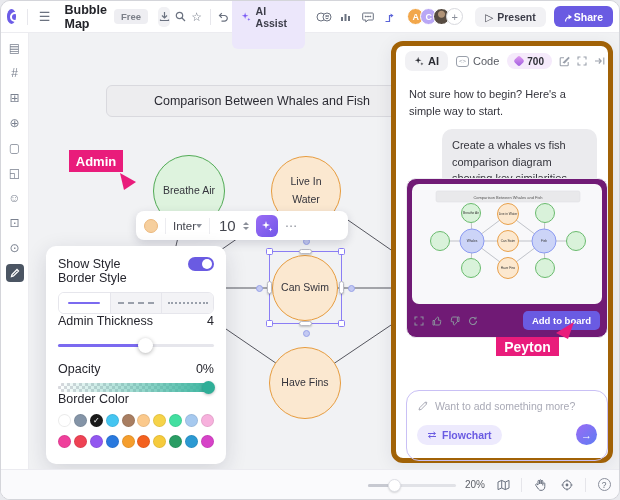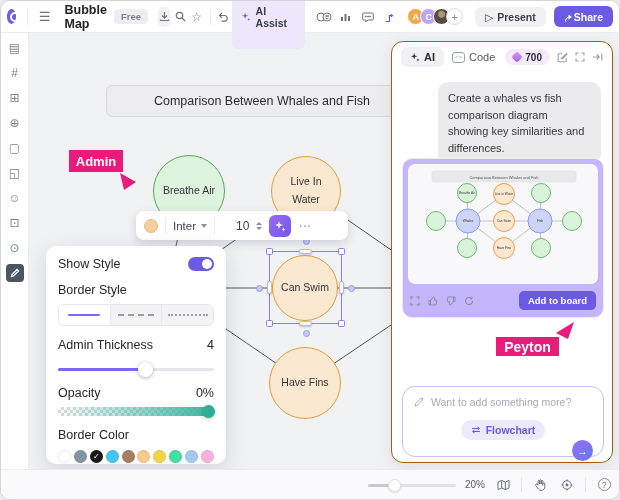--- a/index.html
+++ b/index.html
@@ -48,35 +48,35 @@
   .h-dot { position:absolute; width:7px; height:7px; border-radius:50%; background:#c3c9f2; border:1px solid #98a2e8; }
 
   
   .cursor-label { position:absolute; background:#e91c7b; color:#fff; font-weight:700; border-radius:0; display:flex; align-items:center; justify-content:center; z-index:40; }
   .cursor-arrow { position:absolute; z-index:40; }
 
   
   .float-bar { position:absolute; left:107px; top:178px; width:212px; height:29px; background:#fff; border-radius:8px; box-shadow:0 3px 10px rgba(30,30,60,.16); display:flex; align-items:center; padding:0 8px; gap:7px; z-index:5; }
   .swatch-dot { width:14px; height:14px; border-radius:50%; background:#f6cf9e; border:1px solid #ecb97e; cursor:pointer; }
   .fb-div { width:1px; height:16px; background:#ececf0; }
-  .fb-font { display:flex; align-items:center; gap:5px; font-size:11.5px; color:#43454e; cursor:pointer; }
+  .fb-font { display:flex; align-items:center; font-size:11.5px; color:#43454e; cursor:pointer; }
   .chev { width:0; height:0; border-left:3.5px solid transparent; border-right:3.5px solid transparent; border-top:4px solid #8b8f99; }
-  .fb-size { font-size:12px; color:#43454e; margin-left:14px; }
+  .fb-size { font-size:15px; color:#43454e; margin-left:2px; }
   .stepper { display:flex; flex-direction:column; gap:2px; cursor:pointer; }
   .chev-up { width:0; height:0; border-left:3px solid transparent; border-right:3px solid transparent; border-bottom:3.5px solid #8b8f99; }
   .chev-dn { width:0; height:0; border-left:3px solid transparent; border-right:3px solid transparent; border-top:3.5px solid #8b8f99; }
   .fb-ai { width:22px; height:22px; border-radius:6px; background:linear-gradient(135deg,#9a6cf5,#7257e8); display:flex; align-items:center; justify-content:center; cursor:pointer; }
   .fb-more { color:#8b8f99; font-size:12px; letter-spacing:1px; cursor:pointer; }
 
   
   .bpanel { position:absolute; left:17px; top:213px; width:180px; height:218px; background:#fff; border-radius:10px; box-shadow:0 6px 22px rgba(30,30,60,.14); z-index:6; padding:11px 12px; font-size:12.5px; color:#26262e; }
   .brow { display:flex; align-items:center; justify-content:space-between; }
   .toggle { width:26px; height:14px; border-radius:8px; background:#6a5be2; position:relative; cursor:pointer; }
   .toggle::after { content:""; position:absolute; right:2px; top:2px; width:10px; height:10px; border-radius:50%; background:#fff; }
-  .blabel { margin-top:12px; }
+  .blabel { margin-top:0; }
   .segset { margin-top:7px; display:flex; height:22px; border:1px solid #e6e6ec; border-radius:6px; overflow:hidden; }
   .seg { flex:1; background:#f3f3f6; display:flex; align-items:center; justify-content:center; cursor:pointer; border-left:1px solid #e6e6ec; }
   .seg:first-child { border-left:none; background:#fff; }
   .line-solid { width:32px; height:2.5px; background:#7b6af0; border-radius:2px; }
   .line-dashed { width:36px; border-top:2px dashed #9aa0ab; }
   .line-dotted { width:40px; border-top:2px dotted #9aa0ab; }
   .slider { margin-top:10px; position:relative; height:14px; }
   .slider .track { position:absolute; top:6px; left:0; width:156px; height:3px; border-radius:2px; background:#e6e6ec; }
   .slider .fill { position:absolute; top:6px; left:0; width:88px; height:3px; border-radius:2px; background:#7b6af0; }
   .slider .thumb { position:absolute; top:0; left:80px; width:15px; height:15px; border-radius:50%; background:#fff; box-shadow:0 1px 4px rgba(0,0,0,.3); cursor:pointer; }
@@ -84,41 +84,41 @@
     background-image:linear-gradient(to right, rgba(56,180,158,0), rgba(56,180,158,1)),
       linear-gradient(45deg,#d9d9de 25%,transparent 25%,transparent 75%,#d9d9de 75%),
       linear-gradient(45deg,#d9d9de 25%,transparent 25%,transparent 75%,#d9d9de 75%);
     background-size:100% 100%, 6px 6px, 6px 6px; background-position:0 0, 0 0, 3px 3px; }
   .op-thumb { position:absolute; right:-1px; top:-2px; width:13px; height:13px; border-radius:50%; background:#2fae97; box-shadow:0 1px 3px rgba(0,0,0,.25); cursor:pointer; }
   .swrow { margin-top:8px; display:flex; justify-content:space-between; }
   .sw { width:13px; height:13px; border-radius:50%; cursor:pointer; border:1px solid rgba(0,0,0,.08); position:relative; }
   .sw .check { position:absolute; inset:0; display:flex; align-items:center; justify-content:center; color:#fff; font-size:8px; }
 
   
-  .ai-panel { position:absolute; left:390px; top:40px; width:222px; height:422px; background:#fff; border:1px solid #a16207; border-radius:12px; box-shadow:0 4px 18px rgba(30,30,60,.08); z-index:10; font-size:11px; color:#34343c; }
+  .ai-panel { position:absolute; left:390px; top:40px; width:222px; height:422px; background:#fff; border:5px solid #a16207; border-radius:12px; box-shadow:0 4px 18px rgba(30,30,60,.08); z-index:10; font-size:11px; color:#34343c; }
   .ai-head { display:flex; align-items:center; height:30px; padding:0 9px; gap:8px; }
   .tab-ai { display:flex; align-items:center; gap:4px; background:#f1f1f4; border-radius:7px; padding:4px 9px; font-weight:700; font-size:11px; color:#2c2d34; cursor:pointer; }
   .tab-code { display:flex; align-items:center; gap:4px; color:#585b63; cursor:pointer; }
   .code-box { width:13px; height:11px; border:1px solid #9aa0ab; border-radius:3px; font-size:6px; color:#9aa0ab; display:flex; align-items:center; justify-content:center; }
   .ai-head-right { margin-left:auto; display:flex; align-items:center; gap:7px; }
   .badge-500 { display:flex; align-items:center; gap:4px; background:#f5eafb; border-radius:9px; padding:2.5px 8px; font-size:10px; font-weight:700; color:#2c2d34; }
   .gem { width:8px; height:8px; background:linear-gradient(135deg,#e09bef,#9f5ce0); transform:rotate(45deg); border-radius:2px; }
   .hd-ic { color:#9aa0ab; cursor:pointer; display:flex; }
   .msg-ai { padding:10px 13px 0; line-height:1.5; }
   .msg-user { margin:10px 11px 0 46px; background:#ebebee; border-radius:10px; padding:8px 10px; line-height:1.5; }
-  .preview-card { position:absolute; left:10px; top:116px; width:202px; height:160px; border:1px solid #ececf0; border-radius:10px; background:#c4b5fd; }
+  .preview-card { position:absolute; left:10px; top:132px; width:202px; height:160px; border:1px solid #ececf0; border-radius:10px; background:#701a75; }
   .preview-inner { margin:5px; height:120px; background:#f8f8fa; border-radius:7px; overflow:hidden; }
   .preview-foot { display:flex; align-items:center; padding:2px 7px; gap:8px; color:#8a8f9c; }
   .pf-ic { display:flex; cursor:pointer; }
   .btn-add { margin-left:auto; background:#6a5be2; color:#fff; font-size:9.5px; font-weight:600; border-radius:5px; padding:4px 9px; cursor:pointer; }
   .input-card { position:absolute; left:10px; top:344px; width:202px; height:71px; border:1.5px solid #c9c0f5; border-radius:13px; padding:9px 10px 8px; }
   .input-row { display:flex; align-items:center; gap:6px; color:#a9aab6; }
   .input-row input { border:none; outline:none; font-size:10.5px; color:#6b6c78; width:160px; font-family:inherit; background:transparent; }
   .input-row input::placeholder { color:#a9aab6; }
-  .chip-row { display:flex; align-items:center; margin-top:12px;flex-direction:column; }
+  .chip-row { display:flex; align-items:flex-end; margin-top:12px; }
   .chip { display:flex; align-items:center; gap:5px; background:#edeafd; color:#6a5be2; font-size:10.5px; font-weight:600; border-radius:11px; padding:4px 10px; cursor:pointer; }
   .btn-send { margin-left:auto; width:21px; height:21px; border-radius:50%; background:linear-gradient(135deg,#9a6cf5,#5f7cf3); color:#fff; font-size:11px; display:flex; align-items:center; justify-content:center; cursor:pointer; }
 
   
   .bottombar { position:absolute; left:0; bottom:0; width:620px; height:30px; background:#fafafc; border-top:1px solid #ebebf0; display:flex; align-items:center; justify-content:flex-end; padding-right:8px; gap:9px; z-index:20; color:#6b7280; }
   .zoom-slider { position:relative; width:88px; height:14px; }
   .zoom-slider .ztrack { position:absolute; top:6px; width:88px; height:3px; background:#e1e2e7; border-radius:2px; }
   .zoom-slider .zfill { position:absolute; top:6px; width:26px; height:3px; background:#c7c9d1; border-radius:2px; }
   .zoom-slider .zthumb { position:absolute; left:20px; top:1px; width:13px; height:13px; background:#fff; border:1px solid #dfe0e6; border-radius:50%; box-shadow:0 1px 2px rgba(0,0,0,.15); cursor:pointer; }
   .zoom-val { font-size:10px; color:#5b5e66; }
@@ -395,20 +395,21 @@
             </svg>
         </span>
         <span class="hd-ic">
           <svg width="11" height="10" viewBox="0 0 11 10" fill="none" stroke="#9aa0ab" stroke-width="1.1">
               <path d="M1 5h6M4.8 2.5 7.2 5 4.8 7.5M9.8 1.5v7"></path>
             </svg>
         </span>
       </div>
     </div>
 
+    <div class="msg-ai">Not sure how to begin? Here's a simple way to start.</div>
     <div class="msg-user">Create a whales vs fish comparison diagram showing key similarities and differences.</div>
 
     <div class="preview-card">
       <div class="preview-inner">
         <svg width="192" height="110" viewBox="0 0 192 110">
           <rect x="24" y="7" width="144" height="11" rx="2" fill="#e9e9eb" stroke="#dcdce0" stroke-width=".5"></rect>
           <text x="96" y="14.5" font-size="4" fill="#555" text-anchor="middle">Comparison Between Whales and Fish</text>
           <g stroke="#9aa0a8" stroke-width=".6">
             <line x1="60" y1="57" x2="96" y2="30"></line>
               <line x1="132" y1="57" x2="96" y2="30"></line>

